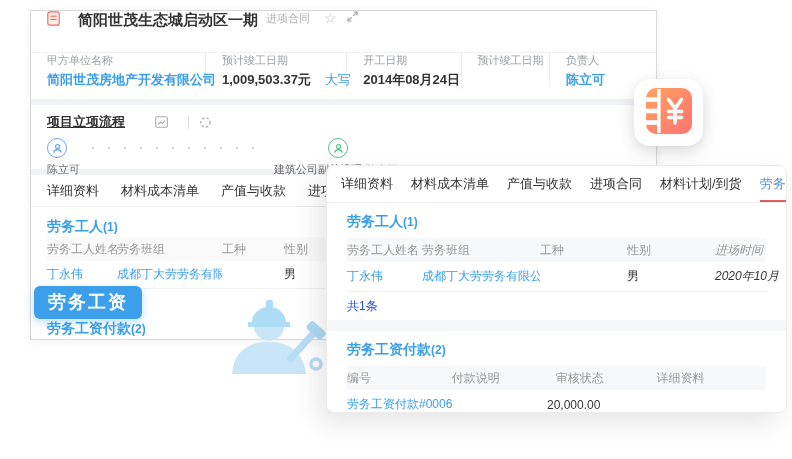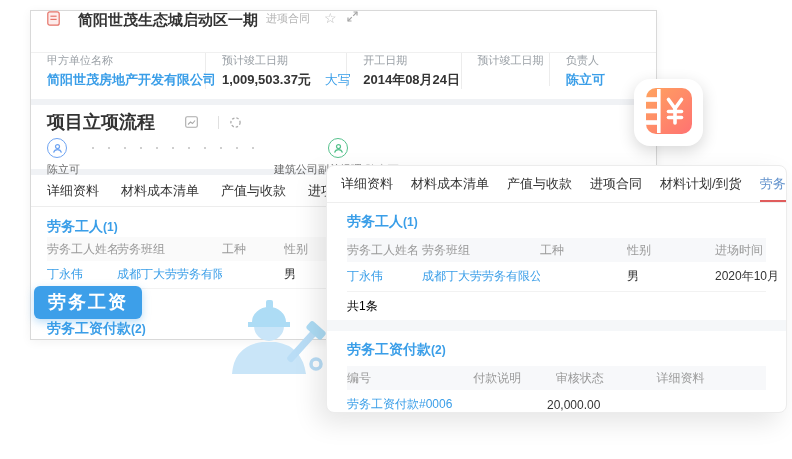--- a/index.html
+++ b/index.html
@@ -30,21 +30,21 @@
   .info-group:last-child { border-right:none; }
   .info-label { font-size:11px; color:#9aa0a6; margin-bottom:3px; white-space:nowrap; }
   .info-value { font-size:13px; font-weight:bold; color:#333; white-space:nowrap; min-height:15px; }
   .blue { color:#3A9EE8; }
   .info-action { font-size:13px; font-weight:normal; color:#3A9EE8; margin-left:14px; }
 
   .sep { height:6px; background:#f0f2f5; }
 
   .bc-flow { height:64px; padding:8px 16px 0; }
   .flow-head { display:flex; align-items:center; height:18px; }
-  .flow-title { font-size:18px; font-weight:bold; color:#333; margin-right:30px; }
+  .flow-title { font-size:13px; font-weight:bold; color:#333; margin-right:30px;text-decoration:underline; }
   .flow-icons { display:flex; align-items:center; color:#a9a9a9; }
   .flow-divider { width:1px; height:13px; background:#e0e0e0; margin:0 10px; }
   .flow-row { display:flex; align-items:flex-start; margin-top:7px; }
   .flow-step { display:flex; flex-direction:column; align-items:flex-start; }
   .flow-step.centered { align-items:center; }
   .avatar { width:20px; height:20px; border-radius:50%; border:1.5px solid; display:flex; align-items:center; justify-content:center; background:#fff; }
   .avatar.av-blue { border-color:#6FA4F2; color:#6FA4F2; }
   .avatar.av-green { border-color:#55C18C; color:#55C18C; }
   .step-name { font-size:11px; color:#666; margin-top:4px; white-space:nowrap; }
   .step-sub { color:#b5b5b5; }
@@ -82,25 +82,25 @@
     z-index:20; overflow:hidden;
   }
   .fc-tabs { display:flex; align-items:center; gap:18px; height:37px; padding:0 14px; border-bottom:1px solid #eee; font-size:13px; color:#333; }
   .fc-tab { position:relative; height:100%; display:flex; align-items:center; cursor:pointer; white-space:nowrap; }
   .fc-tab.active { color:#6292CC; }
   .fc-tab.active::after { content:""; position:absolute; left:0; right:0; bottom:0; height:2px; background:#E05C5C; }
   .fc-body { padding:0 20px; }
   .fc-sec-title { margin-top:9px; height:20px; }
   .f-head { display:flex; align-items:center; height:24px; background:#f7f8fa; color:#999; font-size:12px; margin-top:6px; }
   .f-row { display:flex; align-items:center; height:30px; font-size:12px; border-bottom:1px solid #f2f2f2; }
-  .f-count { display:flex; align-items:center; height:28px; font-size:12px; color:#000000; }
+  .f-count { display:flex; align-items:center; height:28px; font-size:12px; color:#1d4ed8; }
   .band { height:11px; background:#f5f7f9; margin:0 -20px; }
   .fw1 { width:75px; } .fw2 { width:118px; } .fw3 { width:87px; } .fw4 { width:88px; }
-  .fw5 { flex:1; min-width:0; white-space:nowrap; }
-  .fp1 { width:107px; } .fp2 { width:93px;text-align:center; } .fp3 { width:103px;margin-left:13px; } .fp4 { width:112px; }
+  .fw5 { flex:1; min-width:0; white-space:nowrap;font-style:italic; }
+  .fp1 { width:107px; } .fp2 { width:93px; } .fp3 { width:103px;margin-left:13px; } .fp4 { width:112px; }
   .fp5 { flex:1; min-width:0; white-space:nowrap; overflow:hidden; }
   .cell { white-space:nowrap; overflow:hidden; }
 
   
   .yen-float {
     position:absolute; left:634px; top:79px; width:69px; height:67px;
     background:#fff; border-radius:16px; z-index:25;
     box-shadow:0 5px 16px rgba(0,0,0,.16);
     display:flex; align-items:center; justify-content:center;
   }

